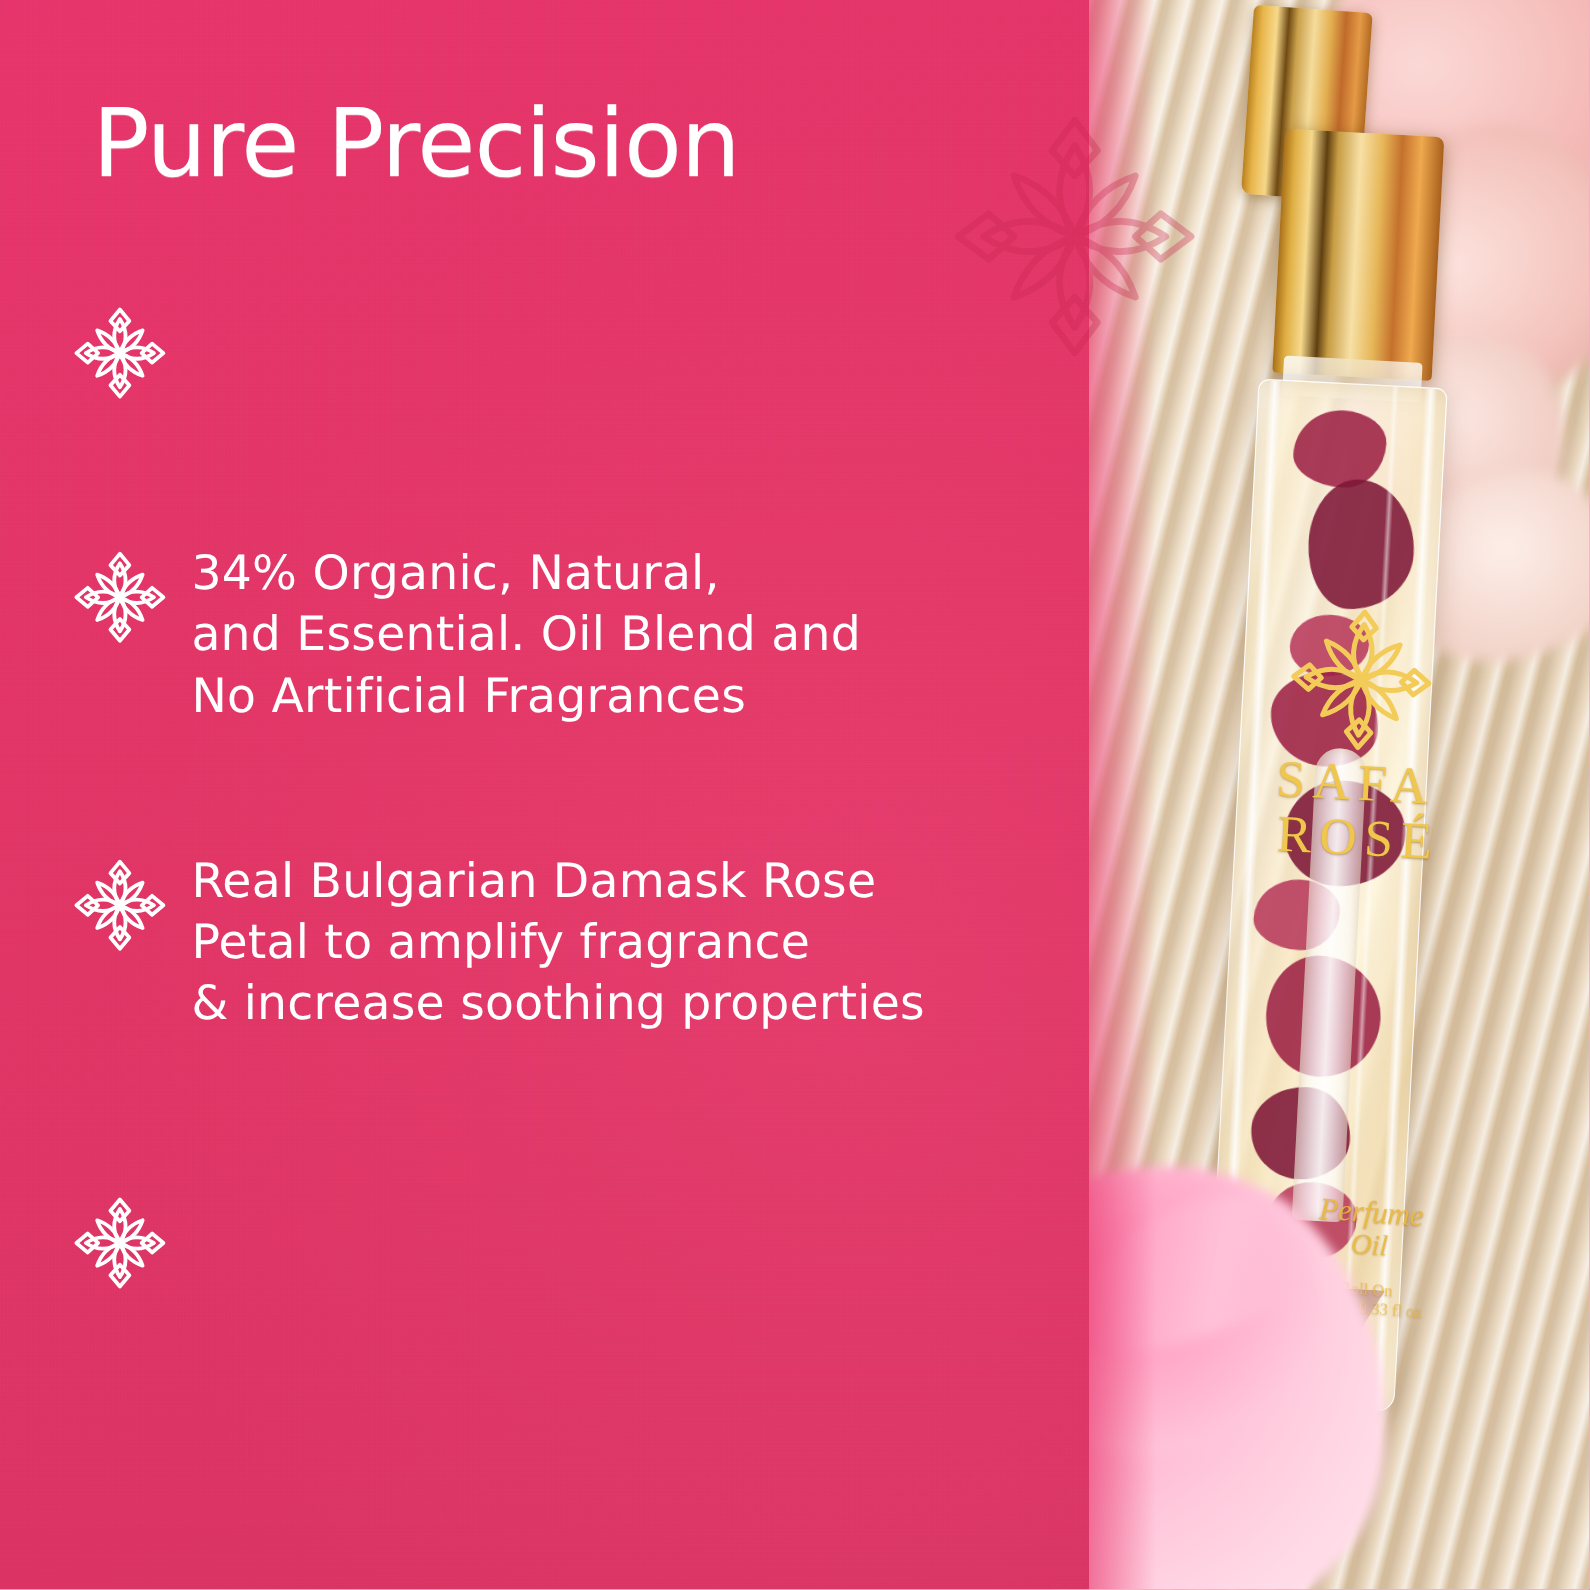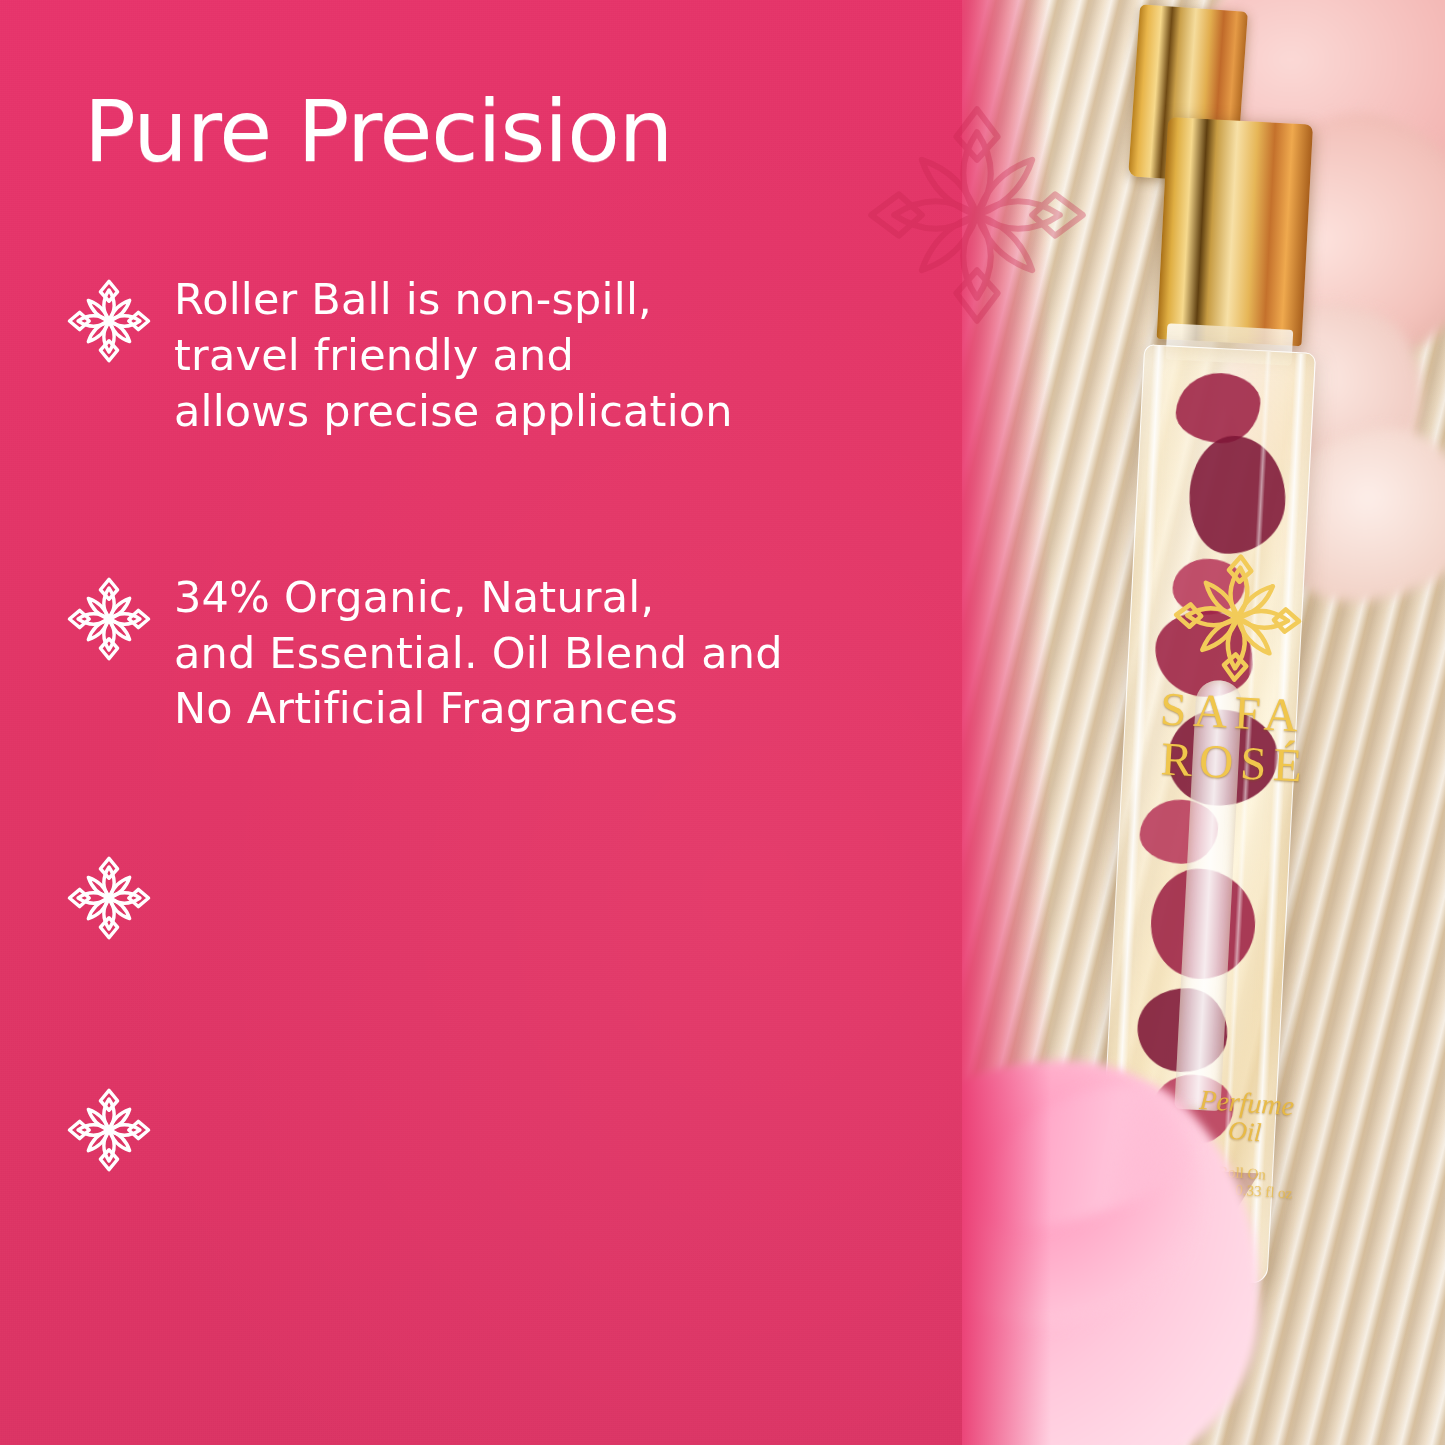--- a/index.html
+++ b/index.html
@@ -169,20 +169,21 @@
     background:linear-gradient(90deg,rgba(232,52,108,.92) 0%,rgba(232,52,108,.42) 55%,rgba(232,52,108,0) 100%);
     pointer-events:none;
   }
 
   
   .panel{
     position:absolute;left:0;top:0;width:962px;height:1445px;
     background:
       radial-gradient(ellipse at 78% 62%,rgba(255,90,130,.22) 0%,rgba(232,52,108,0) 62%),
       linear-gradient(160deg,#e8346c 0%,#e23566 42%,#d93364 100%);
+    padding-left: 28px;
   }
   .grain{
     position:absolute;inset:0;opacity:.16;
     background-image:
       repeating-linear-gradient(0deg,rgba(255,255,255,.05) 0 1px,rgba(0,0,0,.04) 1px 2px),
       repeating-linear-gradient(90deg,rgba(255,255,255,.04) 0 1px,rgba(0,0,0,.03) 1px 2px);
     pointer-events:none;
   }
 
   
@@ -340,23 +341,20 @@
               <path d="M74 26 C70 38 62 46 50 50 C54 38 62 30 74 26 Z"></path>
               <path d="M26 74 C30 62 38 54 50 50 C46 62 38 70 26 74 Z"></path>
               <path d="M74 74 C62 70 54 62 50 50 C62 54 70 62 74 74 Z"></path>
               <path d="M50 4 L60 16 L50 27 L40 16 Z"></path>
               <path d="M50 96 L60 84 L50 73 L40 84 Z"></path>
               <path d="M4 50 L16 40 L27 50 L16 60 Z"></path>
               <path d="M96 50 L84 40 L73 50 L84 60 Z"></path>
             </g>
           </svg>
         </span>
-        <span class="b-text">Roller Ball is non-spill,
-travel friendly and
-allows precise application</span>
       </div>
 
       <div class="sp1"></div>
 
       <div class="bullet">
         <span class="b-icon">
           <svg width="86" height="86" viewBox="0 0 100 100">
             <g fill="none" stroke="#ffffff" stroke-width="4" stroke-linejoin="round">
               <path d="M50 14 C58 26 58 38 50 50 C42 38 42 26 50 14 Z"></path>
               <path d="M50 86 C58 74 58 62 50 50 C42 62 42 74 50 86 Z"></path>
@@ -392,20 +390,23 @@
               <path d="M74 26 C70 38 62 46 50 50 C54 38 62 30 74 26 Z"></path>
               <path d="M26 74 C30 62 38 54 50 50 C46 62 38 70 26 74 Z"></path>
               <path d="M74 74 C62 70 54 62 50 50 C62 54 70 62 74 74 Z"></path>
               <path d="M50 4 L60 16 L50 27 L40 16 Z"></path>
               <path d="M50 96 L60 84 L50 73 L40 84 Z"></path>
               <path d="M4 50 L16 40 L27 50 L16 60 Z"></path>
               <path d="M96 50 L84 40 L73 50 L84 60 Z"></path>
             </g>
           </svg>
         </span>
+        <span class="b-text">Real Bulgarian Damask Rose
+Petal to amplify fragrance
+&amp; increase soothing properties</span>
       </div>
 
       <div class="sp3"></div>
 
       <div class="bullet">
         <span class="b-icon">
           <svg width="86" height="86" viewBox="0 0 100 100">
             <g fill="none" stroke="#ffffff" stroke-width="4" stroke-linejoin="round">
               <path d="M50 14 C58 26 58 38 50 50 C42 38 42 26 50 14 Z"></path>
               <path d="M50 86 C58 74 58 62 50 50 C42 62 42 74 50 86 Z"></path>

